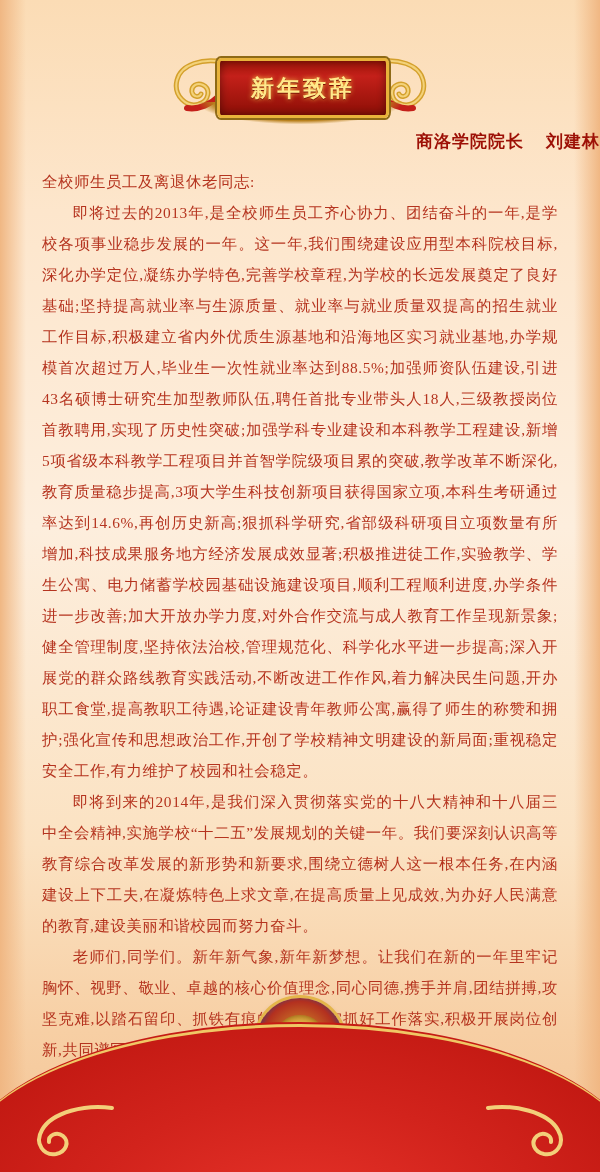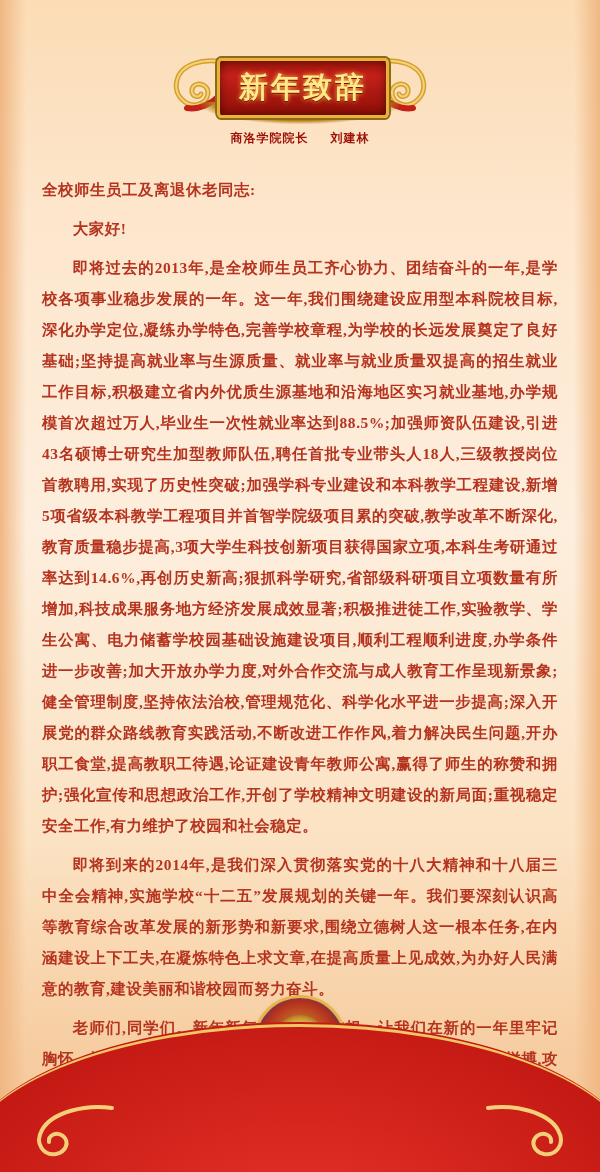--- a/index.html
+++ b/index.html
@@ -57,21 +57,21 @@
     border: 3px solid #e8b33b;
     border-radius: 4px / 6px;
     box-shadow: 0 0 0 2px #8e6a17, inset 0 0 10px rgba(0,0,0,.45);
     display: flex;
     align-items: center;
     justify-content: center;
   }
   .banner .plate-text {
     font-family: Liberation Serif, serif;
     font-weight: bold;
-    font-size: 29px;
+    font-size: 23px;
     letter-spacing: 3px;
     color: #ffe98a;
     text-shadow: 0 1px 0 #7d1005, 0 0 5px #ffcf4d;
     white-space: nowrap;
   }
   
   .banner .curl {
     position: absolute;
     top: 0;
     width: 52px;
@@ -88,22 +88,22 @@
     background: radial-gradient(ellipse at 50% 0%, #d9a22c 0%, #b8801c 60%, rgba(184,128,28,0) 72%);
     border-radius: 0 0 40px 40px / 0 0 22px 22px;
   }
 
   
   .title-line {
     position: absolute;
     top: 130px;
     left: 0;
     width: 600px;
-    text-align: center;
-    font-size: 12px;
+    text-align: right;
+    font-size: 17px;
     font-weight: bold;
     color: #9d1006;
     letter-spacing: 1px;
   }
   .title-line .name { margin-left: 22px; }
 
   
   .body-text {
     position: absolute;
     left: 42px;
@@ -111,22 +111,21 @@
     width: 516px;
     color: #b5341f;
     font-size: 15.4px;
     line-height: 31px;
     text-align: justify;
     text-justify: inter-ideograph;
     letter-spacing: .6px;
     font-family: "Liberation Serif", serif;
   }
   .body-text p {
-    margin: 8px 0 0 0;
-    font-weight: bold;
+    margin: 0 0 0 0;
   }
   .body-text p.indent { text-indent: 2em; }
   .body-text p.salute { text-indent: 0; }
 
   
   .bottom-deco {
     position: absolute;
     left: 0;
     bottom: 0;
     width: 600px;
@@ -210,21 +209,20 @@
       </div>
     </div>
   </div>
 
   <div class="title-line">
     <span>商洛学院院长</span><span class="name">刘建林</span>
   </div>
 
   <div class="body-text">
     <p class="salute">全校师生员工及离退休老同志:</p>
-    <p class="indent">大家好!</p>
     <p class="indent">即将过去的2013年,是全校师生员工齐心协力、团结奋斗的一年,是学校各项事业稳步发展的一年。这一年,我们围绕建设应用型本科院校目标,深化办学定位,凝练办学特色,完善学校章程,为学校的长远发展奠定了良好基础;坚持提高就业率与生源质量、就业率与就业质量双提高的招生就业工作目标,积极建立省内外优质生源基地和沿海地区实习就业基地,办学规模首次超过万人,毕业生一次性就业率达到88.5%;加强师资队伍建设,引进43名硕博士研究生加型教师队伍,聘任首批专业带头人18人,三级教授岗位首教聘用,实现了历史性突破;加强学科专业建设和本科教学工程建设,新增5项省级本科教学工程项目并首智学院级项目累的突破,教学改革不断深化,教育质量稳步提高,3项大学生科技创新项目获得国家立项,本科生考研通过率达到14.6%,再创历史新高;狠抓科学研究,省部级科研项目立项数量有所增加,科技成果服务地方经济发展成效显著;积极推进徒工作,实验教学、学生公寓、电力储蓄学校园基础设施建设项目,顺利工程顺利进度,办学条件进一步改善;加大开放办学力度,对外合作交流与成人教育工作呈现新景象;健全管理制度,坚持依法治校,管理规范化、科学化水平进一步提高;深入开展党的群众路线教育实践活动,不断改进工作作风,着力解决民生问题,开办职工食堂,提高教职工待遇,论证建设青年教师公寓,赢得了师生的称赞和拥护;强化宣传和思想政治工作,开创了学校精神文明建设的新局面;重视稳定安全工作,有力维护了校园和社会稳定。</p>
     <p class="indent">即将到来的2014年,是我们深入贯彻落实党的十八大精神和十八届三中全会精神,实施学校“十二五”发展规划的关键一年。我们要深刻认识高等教育综合改革发展的新形势和新要求,围绕立德树人这一根本任务,在内涵建设上下工夫,在凝炼特色上求文章,在提高质量上见成效,为办好人民满意的教育,建设美丽和谐校园而努力奋斗。</p>
     <p class="indent">老师们,同学们。新年新气象,新年新梦想。让我们在新的一年里牢记胸怀、视野、敬业、卓越的核心价值理念,同心同德,携手并肩,团结拼搏,攻坚克难,以踏石留印、抓铁有痕的精神,切实抓好工作落实,积极开展岗位创新,共同谱写商洛学院改革发展的新篇章。</p>
 
   </div>
 
   <div class="medallion">
     <div class="inner"></div>
   </div>
 

